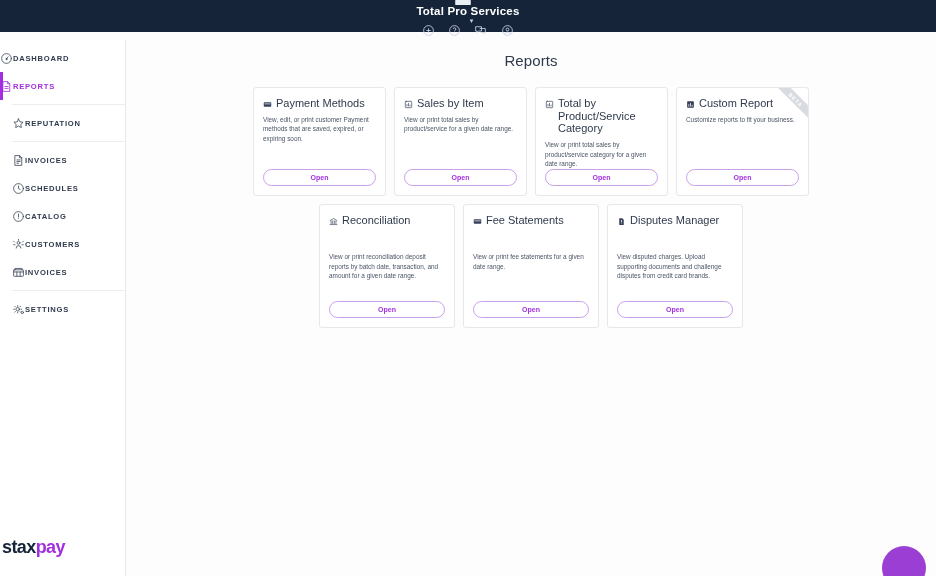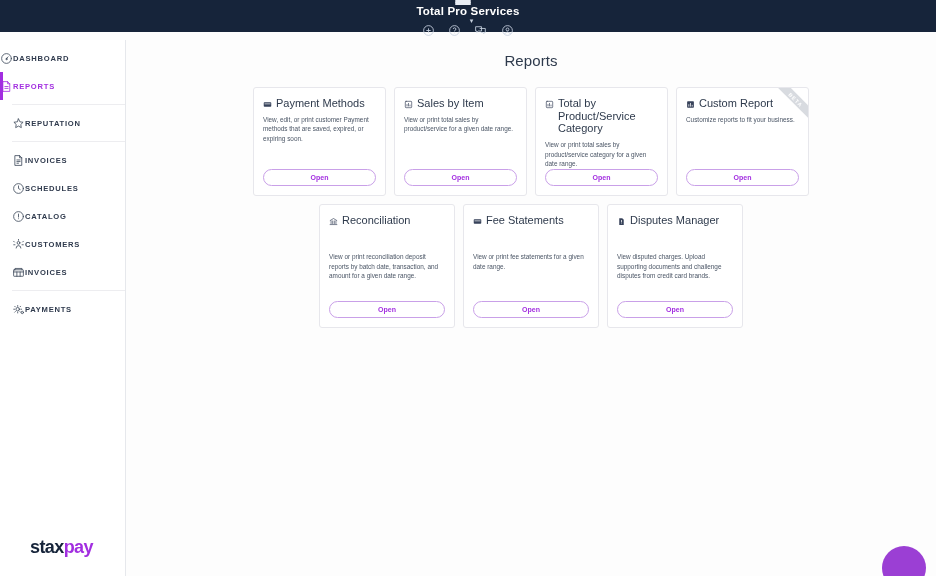--- a/index.html
+++ b/index.html
@@ -42,21 +42,21 @@
   .nav-item .ico { width: 13px; height: 13px; flex: 0 0 13px;
     display: flex; align-items: center; justify-content: center; }
   .nav-item .ico svg { display: block; }
   .nav-label { font-size: 7.6px; font-weight: bold; letter-spacing: .75px; white-space: nowrap; }
   .nav-item.active { color: #a22ee0; }
   .nav-item.active::before {
     content: ""; position: absolute; left: 0; top: 0; bottom: 0;
     width: 2.5px; background: #a22ee0;
   }
   .nav-item.active .nav-label { color: #a22ee0; }
-  .sidebar-foot { margin-top: auto; padding: 0 0 18px 30px; }
+  .sidebar-foot { margin-top: auto; padding: 0 0 18px 2px; }
   .logo { font-size: 18px; font-weight: bold; letter-spacing: -0.6px; }
   .logo .stax { color: #16243a; }
   .logo .pay { color: #a22ee0; }
 
   
   .main { position: absolute; top: 40px; left: 126px; width: 810px; height: 536px;
     background: #fdfdfd; }
   .page-title { text-align: center; font-size: 15px; color: #2e3a4c;
     padding-top: 12px; font-weight: normal; letter-spacing: .1px; }
 
@@ -231,21 +231,21 @@
         </div>
         <div class="nav-group">
           <div class="nav-item">
             <span class="ico">
               <svg width="13" height="13" viewBox="0 0 24 24" fill="none" stroke="#3b4759" stroke-width="1.5" stroke-linecap="round" stroke-linejoin="round">
                 <circle cx="10.5" cy="11.5" r="3.2"></circle>
                 <path d="M10.5 4.6v1.6M10.5 16.8v1.6M4.8 11.5H3.2M17.8 11.5h-1.6M6.2 7.2L5.1 6.1M15.9 17L14.8 15.9M6.2 15.8L5.1 16.9M15.9 6L14.8 7.1"></path>
                 <circle cx="19" cy="17.5" r="2.2"></circle>
               </svg>
             </span>
-            <span class="nav-label">PAYMENTS</span>
+            <span class="nav-label">SETTINGS</span>
           </div>
         </div>
       </div>
     <div class="sidebar-foot">
       <div class="logo">
         <span class="stax">stax</span><span class="pay">pay</span>
       </div>
     </div>
   </div>
 

